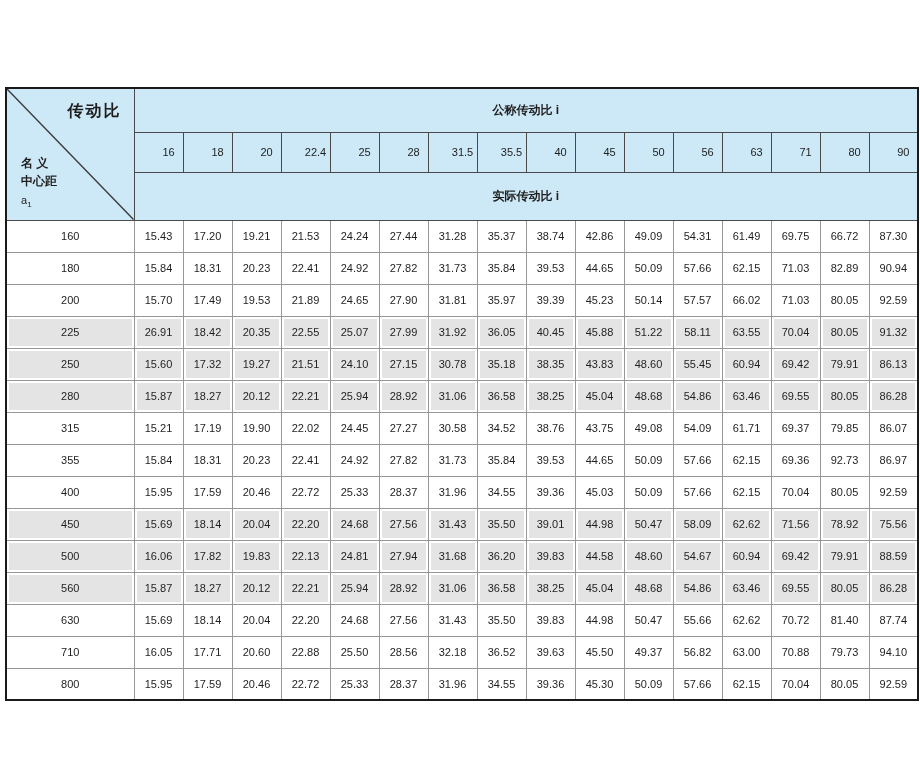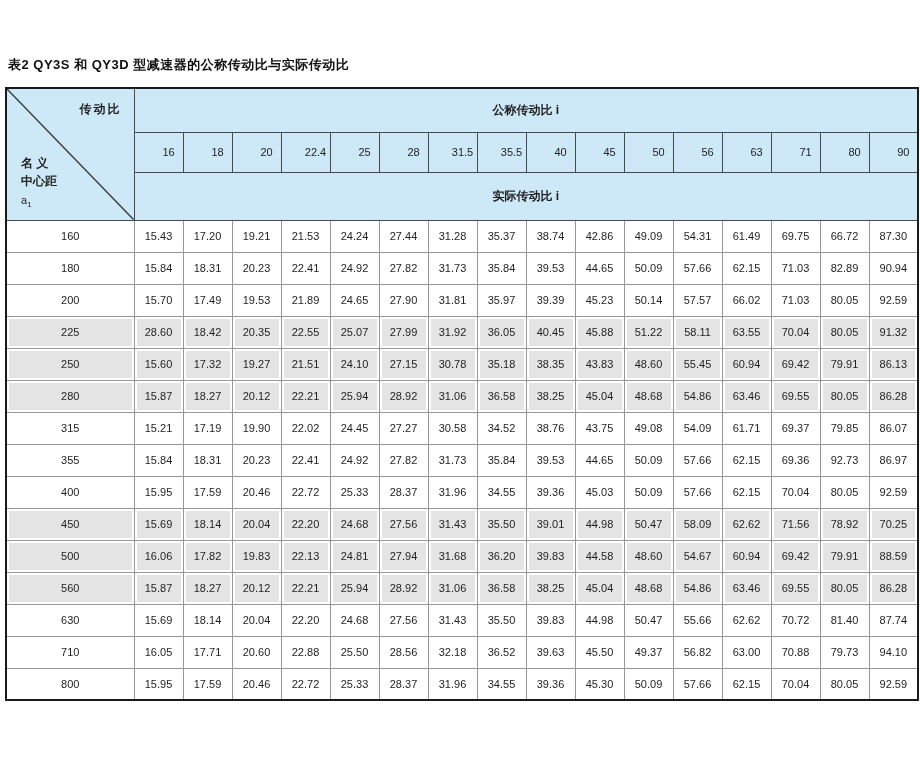--- a/index.html
+++ b/index.html
@@ -32,41 +32,40 @@
   
   .ratio-table thead th{background:var(--header-bg);border-color:var(--grid-dark);}
   .row-nominal th{height:44px;font-size:12px;font-weight:bold;}
   .row-ratios th{height:40px;font-weight:normal;padding-left:20px;}
   .row-actual th{height:48px;font-size:12px;font-weight:bold;}
   
   .corner-cell{position:relative;padding:0;}
   .corner-cell svg{position:absolute;inset:0;width:100%;height:100%;display:block;}
   .corner-top{
     position:absolute;top:12px;right:12px;
-    font-size:12px;font-weight:bold;letter-spacing:2px;
+    font-size:16px;font-weight:bold;letter-spacing:2px;
   }
   .corner-bottom{
     position:absolute;left:14px;bottom:8px;
     font-size:12px;font-weight:bold;line-height:1.55;text-align:left;
   }
   .corner-bottom .sub-line{font-weight:normal;font-size:11px;}
   .corner-bottom sub{font-size:8px;}
   
   .ratio-table tbody td{height:32px;background:#ffffff;}
   .ratio-table tbody tr.shaded td{
     background:var(--stripe-bg);
     box-shadow:inset 0 0 0 2px #ffffff;
   }
 </style>
 </head>
 <body>
 
 <div class="page">
 
-  <div class="doc-title">表2  QY3S 和 QY3D 型减速器的公称传动比与实际传动比</div>
 
   <table class="ratio-table">
     <colgroup id="col-defs">
         <col style="width: 128px;">
         <col style="width: 49px;">
         <col style="width: 49px;">
         <col style="width: 49px;">
         <col style="width: 49px;">
         <col style="width: 49px;">
         <col style="width: 49px;">
@@ -171,21 +170,21 @@
           <td>45.23</td>
           <td>50.14</td>
           <td>57.57</td>
           <td>66.02</td>
           <td>71.03</td>
           <td>80.05</td>
           <td>92.59</td>
         </tr>
         <tr class="shaded">
           <td>225</td>
-          <td>28.60</td>
+          <td>26.91</td>
           <td>18.42</td>
           <td>20.35</td>
           <td>22.55</td>
           <td>25.07</td>
           <td>27.99</td>
           <td>31.92</td>
           <td>36.05</td>
           <td>40.45</td>
           <td>45.88</td>
           <td>51.22</td>
@@ -300,21 +299,21 @@
           <td>27.56</td>
           <td>31.43</td>
           <td>35.50</td>
           <td>39.01</td>
           <td>44.98</td>
           <td>50.47</td>
           <td>58.09</td>
           <td>62.62</td>
           <td>71.56</td>
           <td>78.92</td>
-          <td>70.25</td>
+          <td>75.56</td>
         </tr>
         <tr class="shaded">
           <td>500</td>
           <td>16.06</td>
           <td>17.82</td>
           <td>19.83</td>
           <td>22.13</td>
           <td>24.81</td>
           <td>27.94</td>
           <td>31.68</td>

